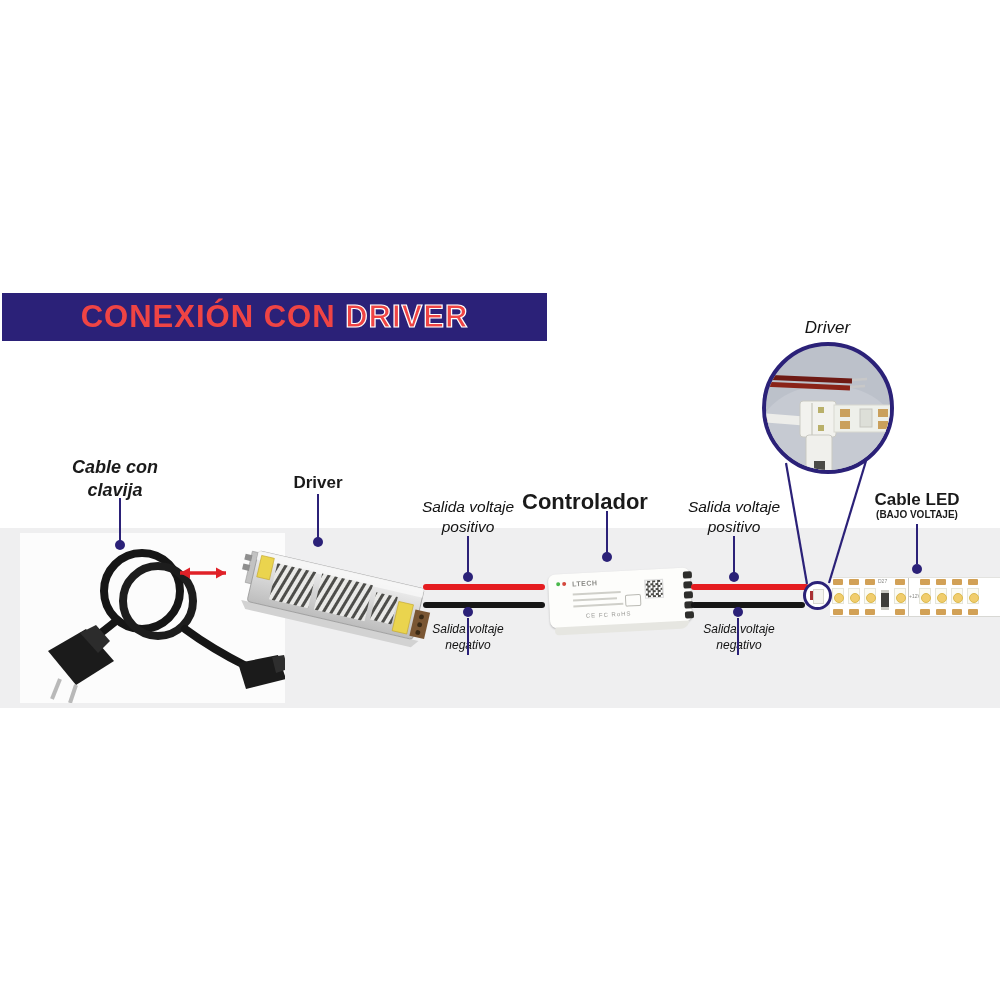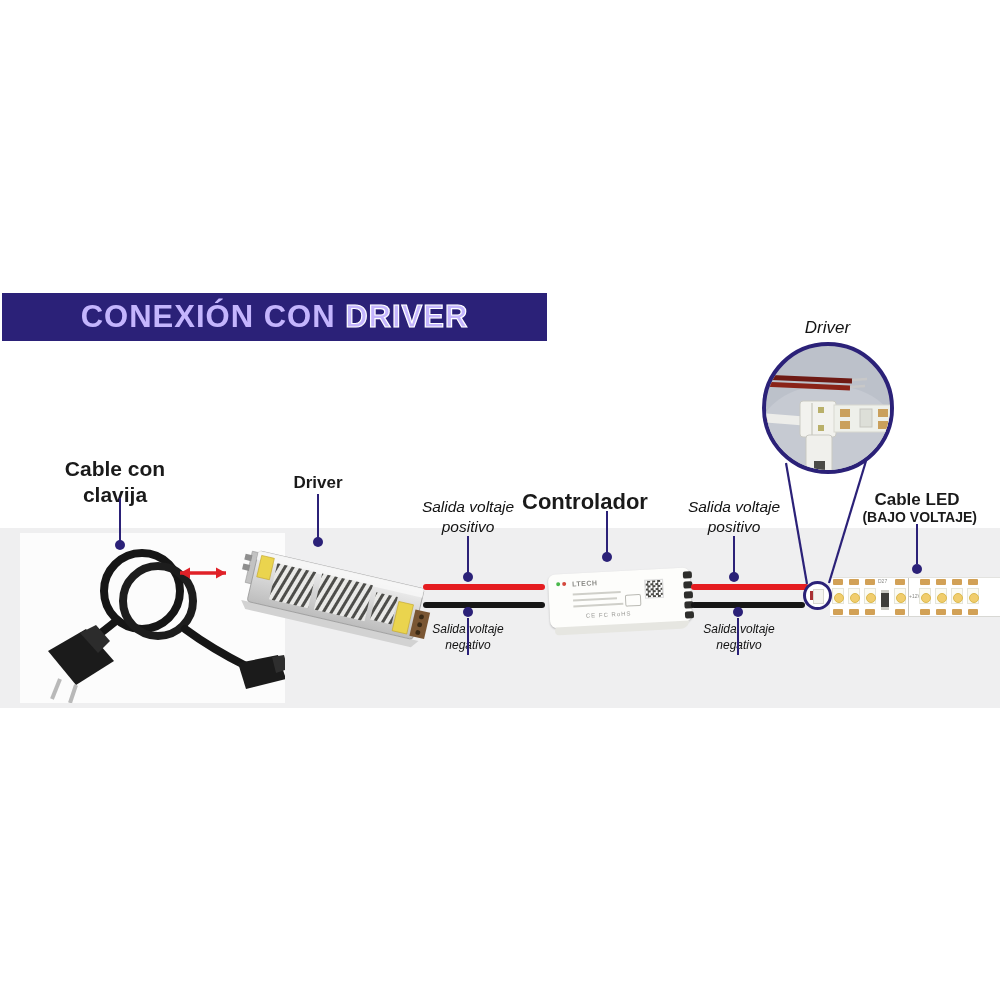--- a/index.html
+++ b/index.html
@@ -2,43 +2,43 @@
 <html><head>
 <meta charset="utf-8">
 <style>
   html,body{margin:0;padding:0;background:#fff;}
   #stage{position:relative;width:1000px;height:1000px;background:#ffffff;overflow:hidden;
          font-family:"Liberation Sans",sans-serif;}
 
   
   .banner{position:absolute;left:2px;top:293px;width:545px;height:48px;background:#2b2178;
           display:flex;align-items:center;justify-content:center;}
-  .banner span{color:#c4b5fd;font-size:31px;font-weight:bold;letter-spacing:1px;white-space:pre;}
+  .banner span{color:#ef4444;font-size:31px;font-weight:bold;letter-spacing:1px;white-space:pre;}
   .banner .accent{-webkit-text-stroke:1.2px #fff;}
 
   
   .band{position:absolute;left:0;top:528px;width:1000px;height:180px;background:#efeff0;}
 
   
   .lbl-bold{position:absolute;font-weight:bold;color:#1a1a1a;text-align:center;line-height:1.25;}
   .lbl-italic{position:absolute;font-style:italic;color:#121212;text-align:center;line-height:1.3;}
   .cline{position:absolute;width:2px;background:#2b2178;z-index:6;}
   .cdot{position:absolute;width:10px;height:10px;border-radius:50%;background:#2b2178;z-index:6;}
 
-  #lbl-cable{left:45px;top:456px;width:140px;font-size:21px;}
+  #lbl-cable{left:45px;top:456px;width:140px;font-size:18px;font-style:italic;}
   #lbl-driver{left:268px;top:472px;width:100px;font-size:17px;}
   #lbl-controlador{left:522px;top:488px;width:125px;font-size:22px;}
   .lbl-pos{width:110px;top:497px;font-size:15.5px;}
   #lbl-pos-left{left:413px;}
   #lbl-pos-right{left:679px;}
   .lbl-neg{width:110px;top:622px;font-size:12px;}
   #lbl-neg-left{left:413px;}
   #lbl-neg-right{left:684px;}
   #lbl-tira{left:867px;top:489px;width:100px;font-size:17px;}
-  #lbl-tira-sub{left:857px;top:509px;width:120px;font-size:14px;text-align:right;}
+  #lbl-tira-sub{left:857px;top:509px;width:120px;font-size:10px;}
   #lbl-detalle{left:770px;top:317px;width:115px;font-size:17px;}
   #lbl-conexion{left:156px;top:590px;width:90px;font-size:15px;}
 
   
   .wire{position:absolute;height:6px;border-radius:3px;z-index:3;}
   .wire.red{background:#e51c20;}
   .wire.black{background:#161616;}
 
   
   .plug-photo{position:absolute;left:20px;top:533px;width:265px;height:170px;background:#fcfcfc;z-index:2;}

